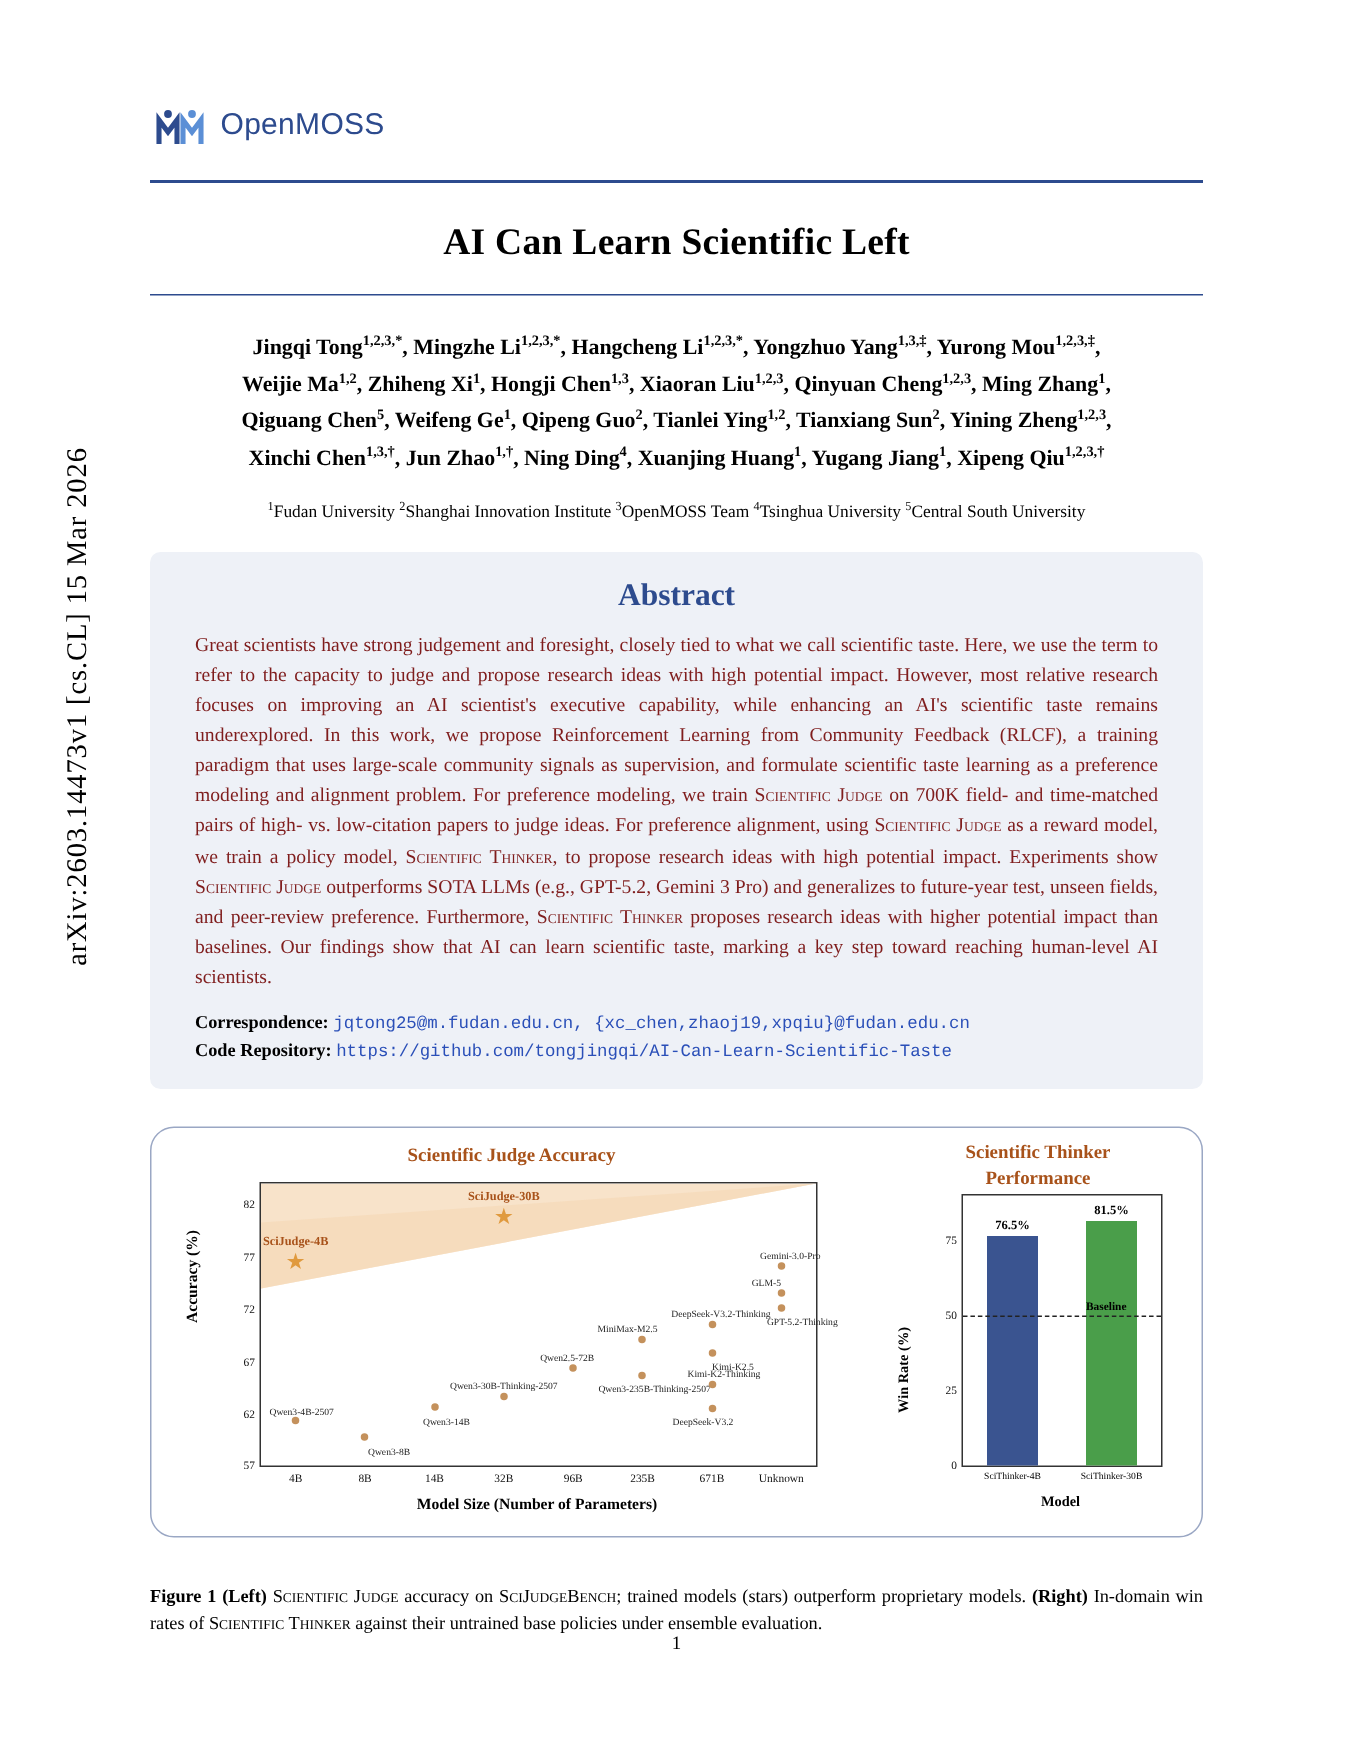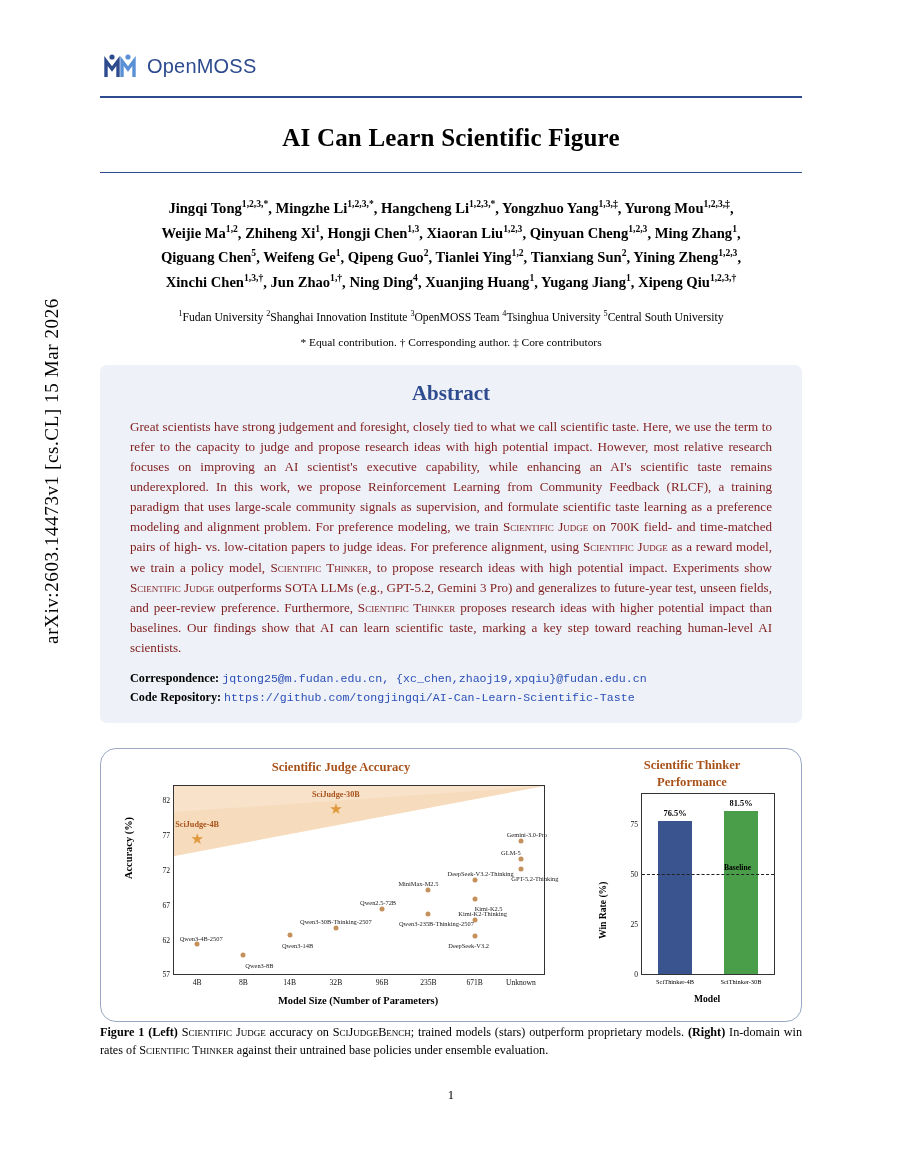--- a/index.html
+++ b/index.html
@@ -36,25 +36,25 @@
     position: absolute;
     left: 100px;
     top: 0;
     width: 702px;
     height: 1165px;
   }
 
   
   .logo-row {
     display: flex;
-    align-items: center;
     gap: 9px;
     padding-top: 48px;
     padding-left: 4px;
     height: 36px;
+    margin-top: 24px;
   }
   .logo-mark {
     width: 34px;
     height: 27px;
     position: relative;
   }
   .logo-text {
     font-family: "Liberation Sans", sans-serif;
     font-size: 20px;
     color: #2d4b8e;
@@ -296,21 +296,21 @@
   .xlabel-right {
     left: 58px;
     width: 132px;
     text-align: center;
     top: 244px;
     font-size: 9.6px;
   }
 
   
   .caption {
-    margin-top: 2px;
+    margin-top: 31px;
     font-size: 12.2px;
     line-height: 1.42;
     text-align: justify;
   }
   .caption b { font-weight: bold; }
 
   .page-num {
     position: absolute;
     bottom: 62px;
     width: 100%;
@@ -332,29 +332,28 @@
         <path d="M18 24 L18 8 L24 16 L30 8 L30 24" fill="none" stroke="#5b8fd6" stroke-width="3.4"></path>
         <circle cx="8" cy="4" r="2.6" fill="#2d4b8e"></circle>
         <circle cx="24" cy="4" r="2.6" fill="#5b8fd6"></circle>
       </svg>
     </span>
     <span class="logo-text">OpenMOSS</span>
   </div>
 
   <div class="rule-thick"></div>
 
-  <div class="title">AI Can Learn Scientific Figure</div>
+  <div class="title">AI Can Learn Scientific Left</div>
 
   <div class="rule-thin"></div>
 
   <div class="authors">Jingqi Tong<sup>1,2,3,*</sup>, Mingzhe Li<sup>1,2,3,*</sup>, Hangcheng Li<sup>1,2,3,*</sup>, Yongzhuo Yang<sup>1,3,‡</sup>, Yurong Mou<sup>1,2,3,‡</sup>,<br>Weijie Ma<sup>1,2</sup>, Zhiheng Xi<sup>1</sup>, Hongji Chen<sup>1,3</sup>, Xiaoran Liu<sup>1,2,3</sup>, Qinyuan Cheng<sup>1,2,3</sup>, Ming Zhang<sup>1</sup>,<br>Qiguang Chen<sup>5</sup>, Weifeng Ge<sup>1</sup>, Qipeng Guo<sup>2</sup>, Tianlei Ying<sup>1,2</sup>, Tianxiang Sun<sup>2</sup>, Yining Zheng<sup>1,2,3</sup>,<br>Xinchi Chen<sup>1,3,†</sup>, Jun Zhao<sup>1,†</sup>, Ning Ding<sup>4</sup>, Xuanjing Huang<sup>1</sup>, Yugang Jiang<sup>1</sup>, Xipeng Qiu<sup>1,2,3,†</sup></div>
 
   <div class="affils"><sup>1</sup>Fudan University  <sup>2</sup>Shanghai Innovation Institute  <sup>3</sup>OpenMOSS Team  <sup>4</sup>Tsinghua University  <sup>5</sup>Central South University</div>
 
-  <div class="contrib-note">* Equal contribution. † Corresponding author. ‡ Core contributors</div>
 
   <div class="abstract-box">
     <div class="abstract-title">Abstract</div>
     <div class="abstract-text">Great scientists have strong judgement and foresight, closely tied to what we call scientific taste. Here, we use the term to refer to the capacity to judge and propose research ideas with high potential impact. However, most relative research focuses on improving an AI scientist's executive capability, while enhancing an AI's scientific taste remains underexplored. In this work, we propose Reinforcement Learning from Community Feedback (RLCF), a training paradigm that uses large-scale community signals as supervision, and formulate scientific taste learning as a preference modeling and alignment problem. For preference modeling, we train <span class="sc">Scientific Judge</span> on 700K field- and time-matched pairs of high- vs. low-citation papers to judge ideas. For preference alignment, using <span class="sc">Scientific Judge</span> as a reward model, we train a policy model, <span class="sc">Scientific Thinker</span>, to propose research ideas with high potential impact. Experiments show <span class="sc">Scientific Judge</span> outperforms SOTA LLMs (e.g., GPT-5.2, Gemini 3 Pro) and generalizes to future-year test, unseen fields, and peer-review preference. Furthermore, <span class="sc">Scientific Thinker</span> proposes research ideas with higher potential impact than baselines. Our findings show that AI can learn scientific taste, marking a key step toward reaching human-level AI scientists.</div>
     <div class="meta-line">
       <span class="lbl">Correspondence:</span>
       <span class="mono">jqtong25@m.fudan.edu.cn, {xc_chen,zhaoj19,xpqiu}@fudan.edu.cn</span>
     </div>
     <div class="meta-line">
       <span class="lbl">Code Repository:</span>

